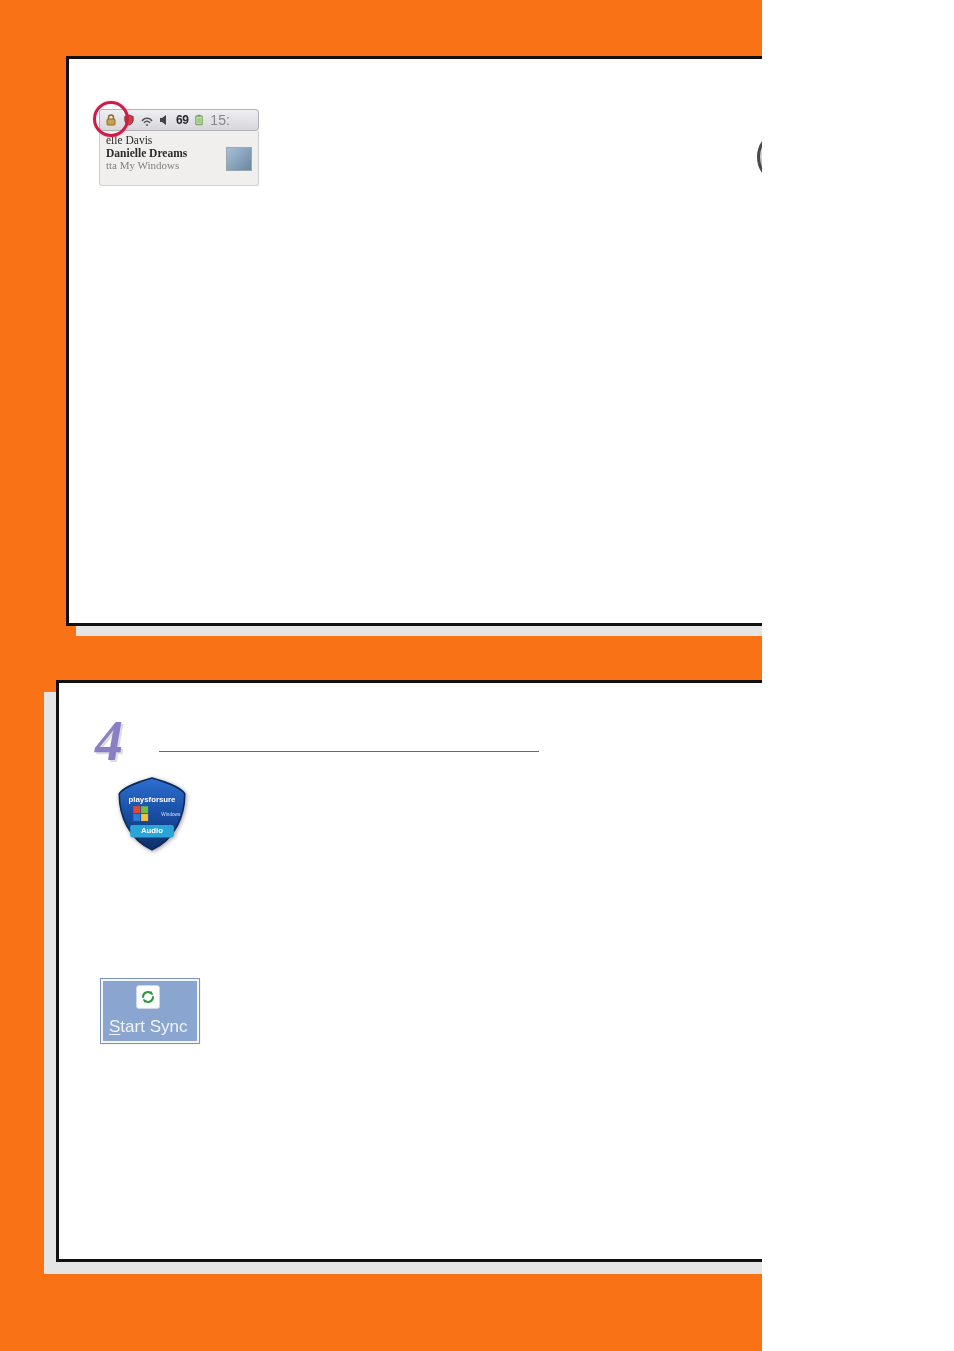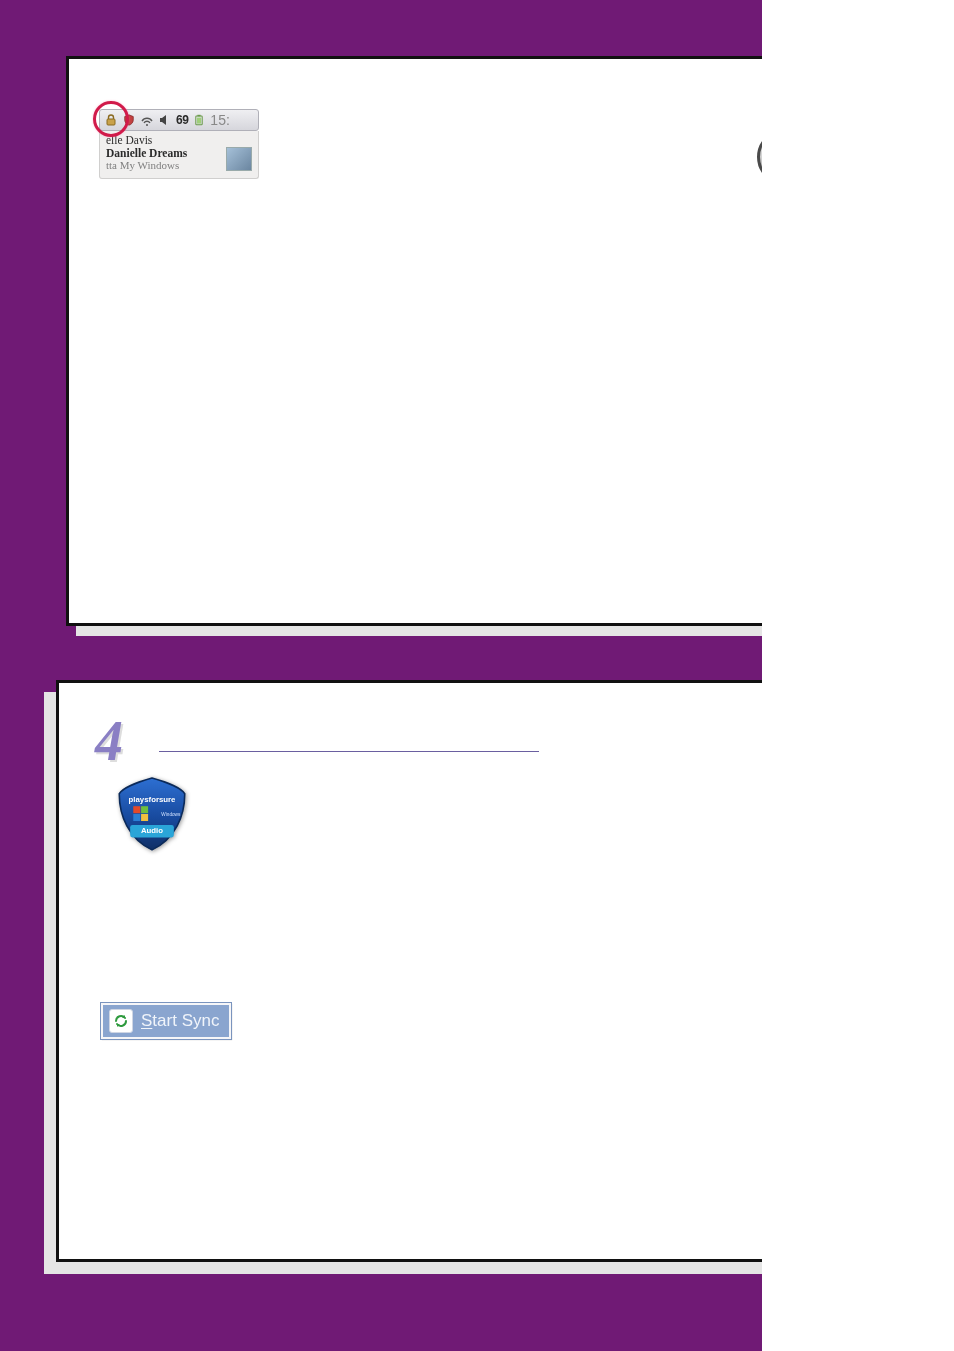--- a/index.html
+++ b/index.html
@@ -4,21 +4,21 @@
 <style>
   html, body {
     margin: 0;
     padding: 0;
     background: #fff;
     font-family: "Segoe UI", Tahoma, Arial, sans-serif;
   }
   .page {
     width: 762px;
     height: 1351px;
-    background: #701a75;
+    background: #f97316;
     position: relative;
     overflow: hidden;
   }
   .drop-shadow {
     position: absolute;
     background: #e5e5e5;
   }
   .panel {
     position: absolute;
     background: #fff;
@@ -67,21 +67,21 @@
   }
   .tray-row .time {
     color: #888;
     font-size: 14px;
   }
   .song-block {
     background: #f0efee;
     border: 1px solid #d0cfce;
     border-top: none;
     border-radius: 0 0 3px 3px;
-    padding: 3px 6px 7px 6px;
+    padding: 3px 6px 14px 6px;
     display: flex;
     justify-content: space-between;
     align-items: flex-end;
   }
   .song-text {
     font-family: "Comic Sans MS", "Segoe Script", cursive;
     font-size: 11.5px;
     line-height: 1.1;
     color: #2b2b2b;
   }
@@ -182,21 +182,21 @@
   .wmp-btn .btn-ico {
     width: 22px;
     height: 22px;
     background: #fff;
     border: 1px solid #cfd6e4;
     border-radius: 3px;
     display: flex;
     align-items: center;
     justify-content: center;
   }
-  #btn-start-sync { left: 42px; top: 320px; }
+  #btn-start-sync { left: 42px; top: 296px; flex-direction: column; }
   #btn-setup-sync { left: 614px; top: 370px; }
 
   
   .sync-arrows {
     width: 16px; height: 16px;
   }
   .setup-doc {
     width: 16px; height: 16px;
   }
 </style>

